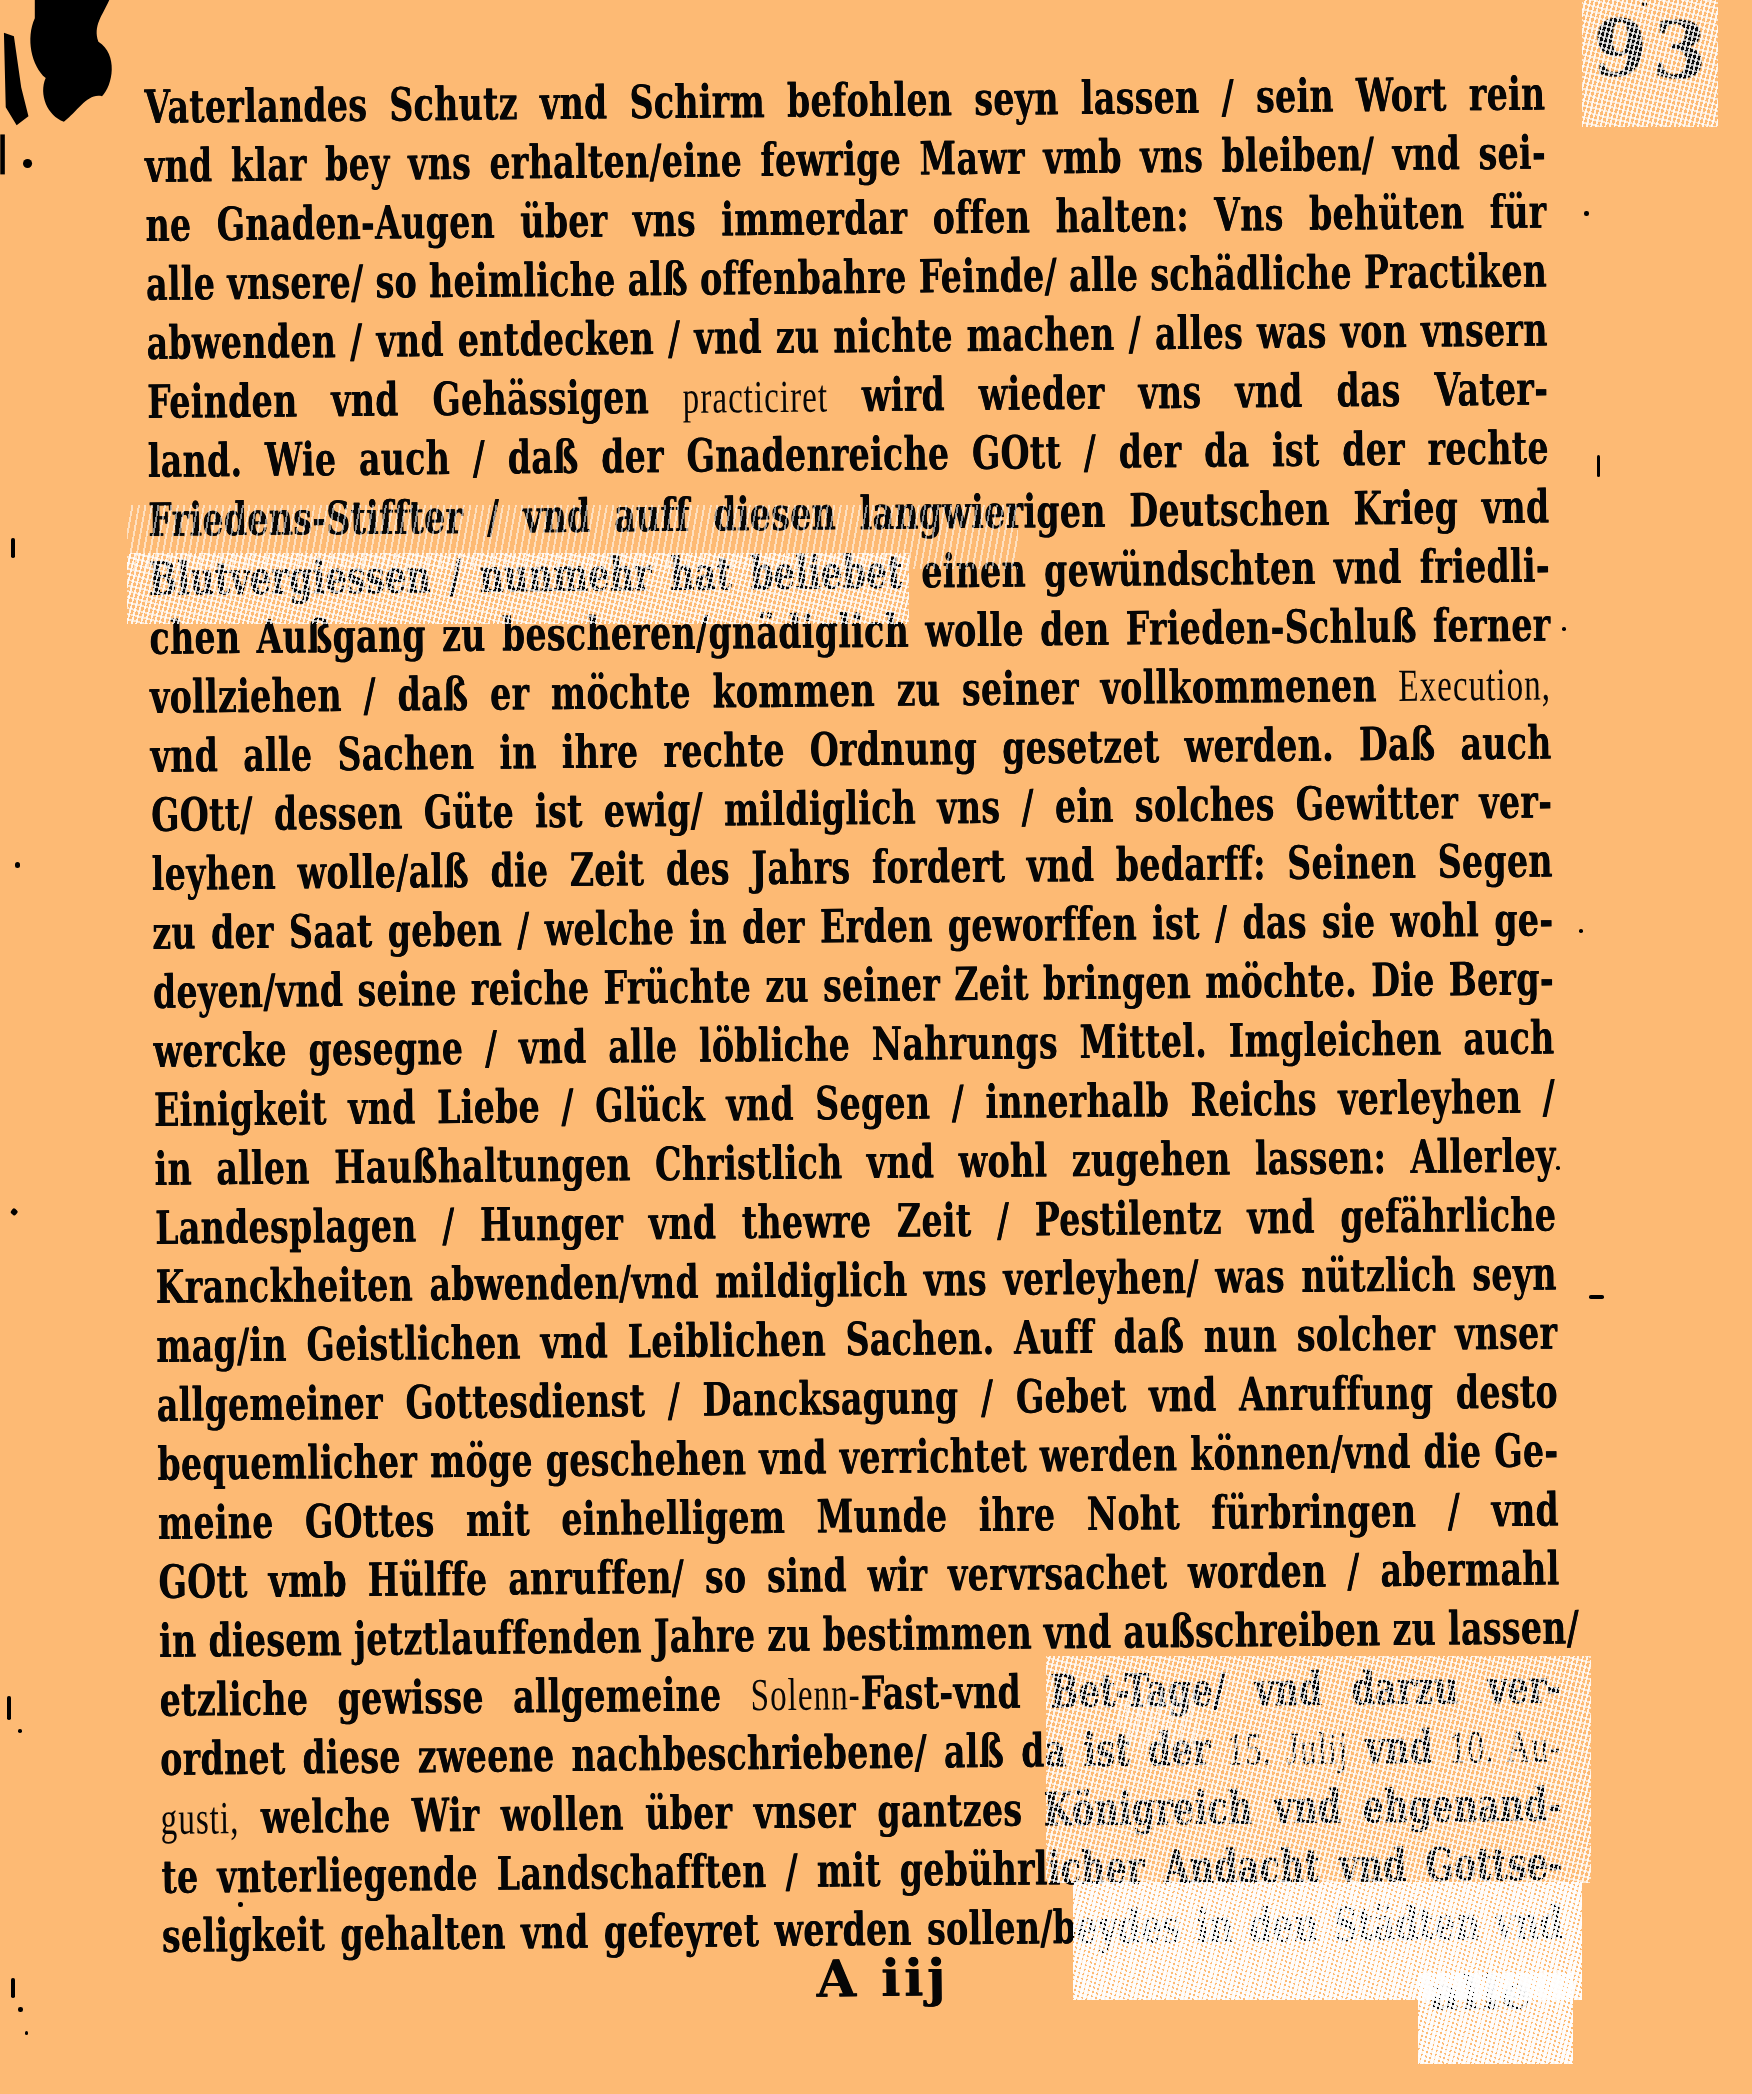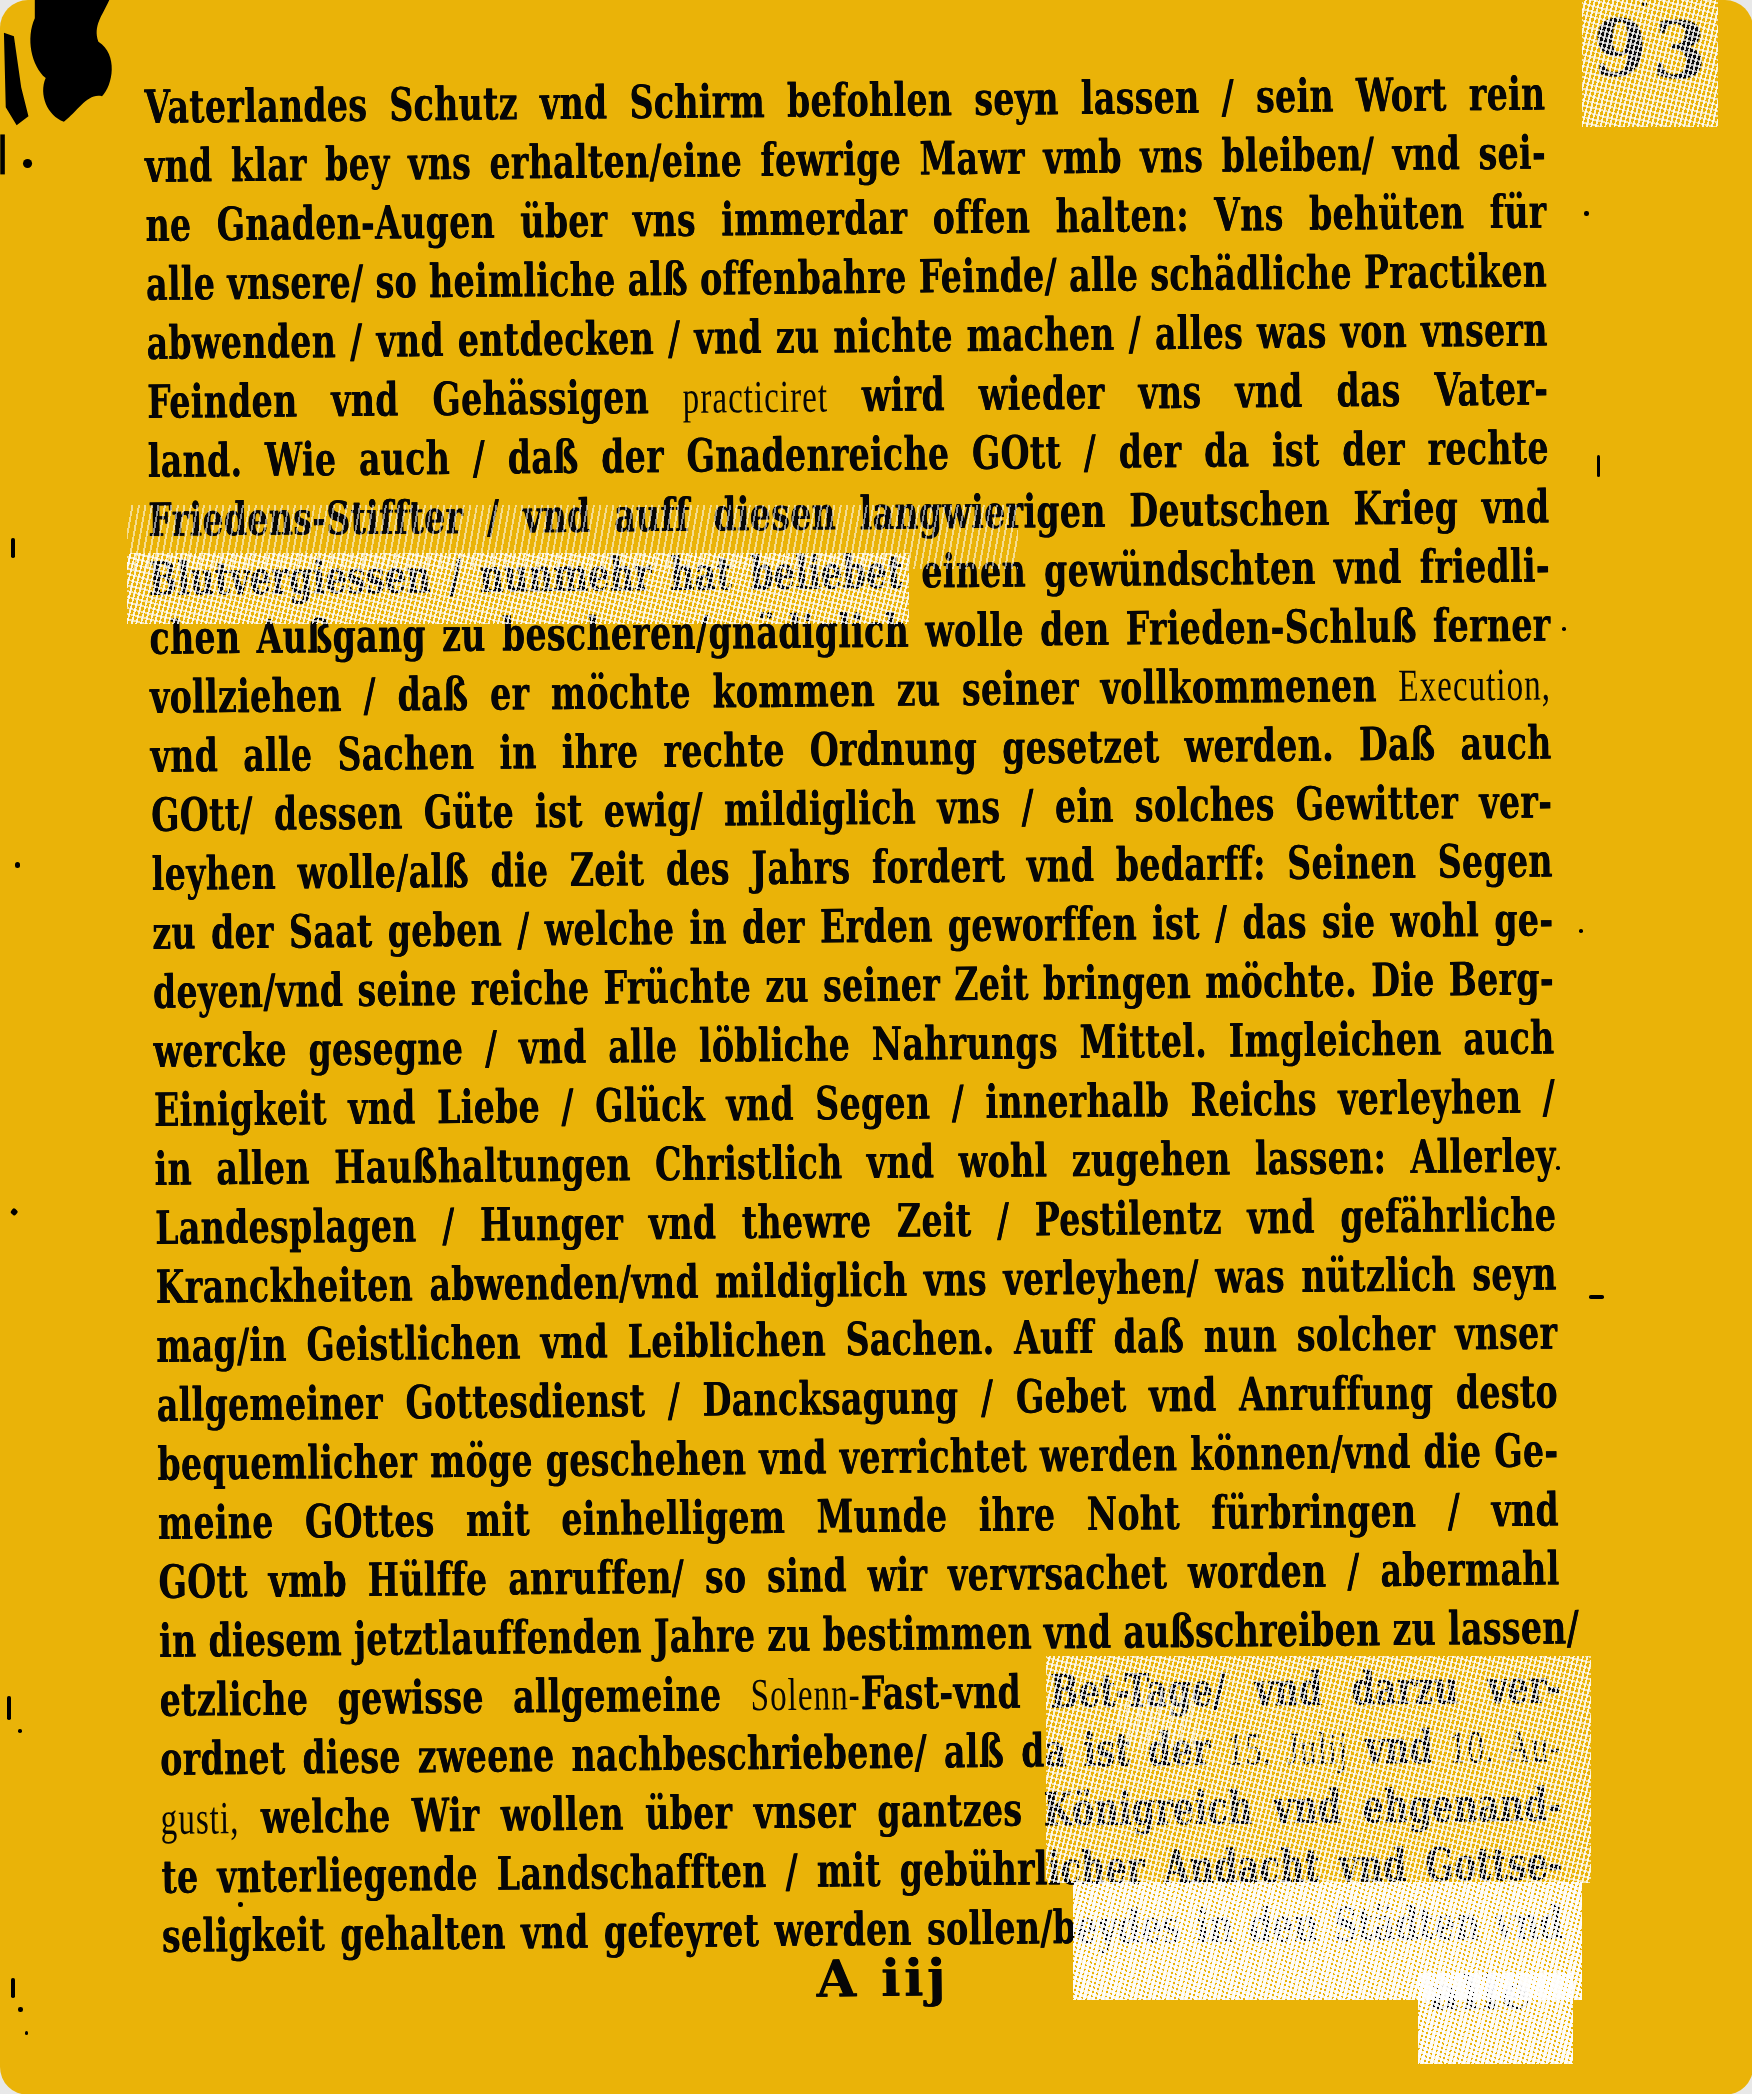--- a/index.html
+++ b/index.html
@@ -1,23 +1,22 @@
 <!DOCTYPE html>
 <html style="font-size:14.5px"><head>
 <meta charset="utf-8">
 <style>
   html,body{margin:0;padding:0;background:#e8e8e8;}
   .page{
     position:relative;
     width:1753px;height:2095px;
-    background:#eab308;
+    background:#fdba74;
     overflow:hidden;
     font-family:"DejaVu Serif","Liberation Serif",serif;
     color:#060606;
-    border-radius:28px;
   }
   
   .skew{
     position:absolute;left:0;top:0;width:1753px;height:2095px;
     transform:rotate(-0.55deg);
     transform-origin:145px 82px;
   }
   .text-block{
     position:absolute;left:144px;top:78px;width:1405px;
   }

